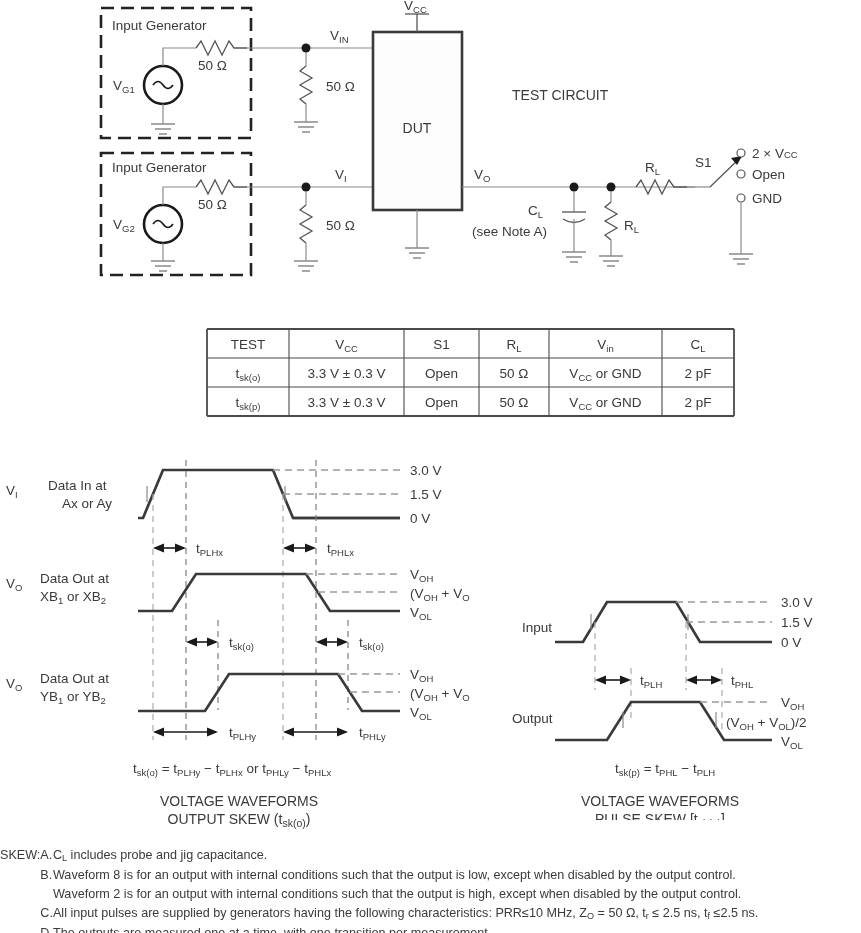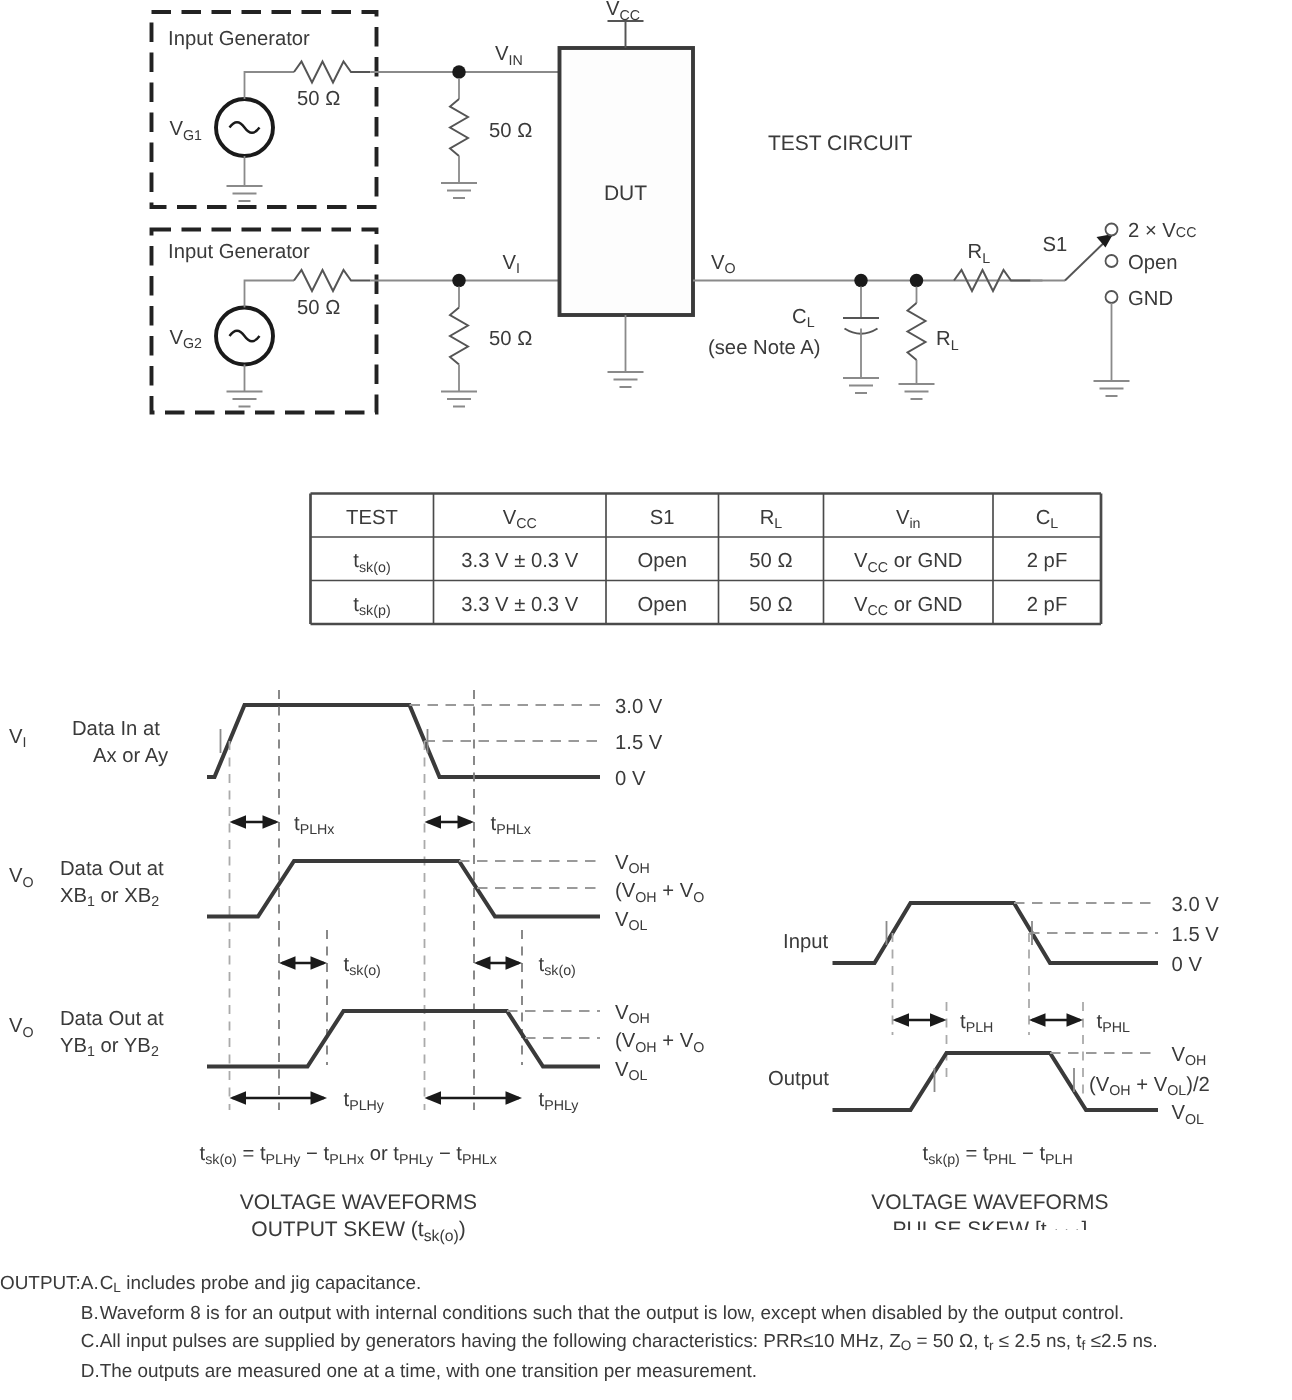--- a/index.html
+++ b/index.html
@@ -374,28 +374,33 @@
     <text class="t14" x="160" y="226" text-anchor="middle">VOLTAGE WAVEFORMS</text>
     <text class="t14" x="160" y="244" text-anchor="middle">
       <tspan>PULSE SKEW [t</tspan><tspan class="sub11" dy="3">sk(p)</tspan><tspan class="t14" dy="-3">]</tspan>
     </text>
   </svg>
 
   <div class="notes">
     <table>
       <tbody id="notes-body">
           <tr>
-            <td class="nlabel">OUTPUT:</td>
+            <td class="nlabel">SKEW:</td>
             <td class="nletter">A.</td>
             <td>C<sub>L</sub> includes probe and jig capacitance.</td>
           </tr>
           <tr>
             <td class="nlabel"></td>
             <td class="nletter">B.</td>
             <td>Waveform 8 is for an output with internal conditions such that the output is low, except when disabled by the output control.</td>
+          </tr>
+          <tr>
+            <td class="nlabel"></td>
+            <td class="nletter"></td>
+            <td>Waveform 2 is for an output with internal conditions such that the output is high, except when disabled by the output control.</td>
           </tr>
           <tr>
             <td class="nlabel"></td>
             <td class="nletter">C.</td>
             <td>All input pulses are supplied by generators having the following characteristics: PRR≤10 MHz, Z<sub>O</sub> = 50 Ω, t<sub>r</sub> ≤ 2.5 ns, t<sub>f</sub> ≤2.5 ns.</td>
           </tr>
           <tr>
             <td class="nlabel"></td>
             <td class="nletter">D.</td>
             <td>The outputs are measured one at a time, with one transition per measurement.</td>

